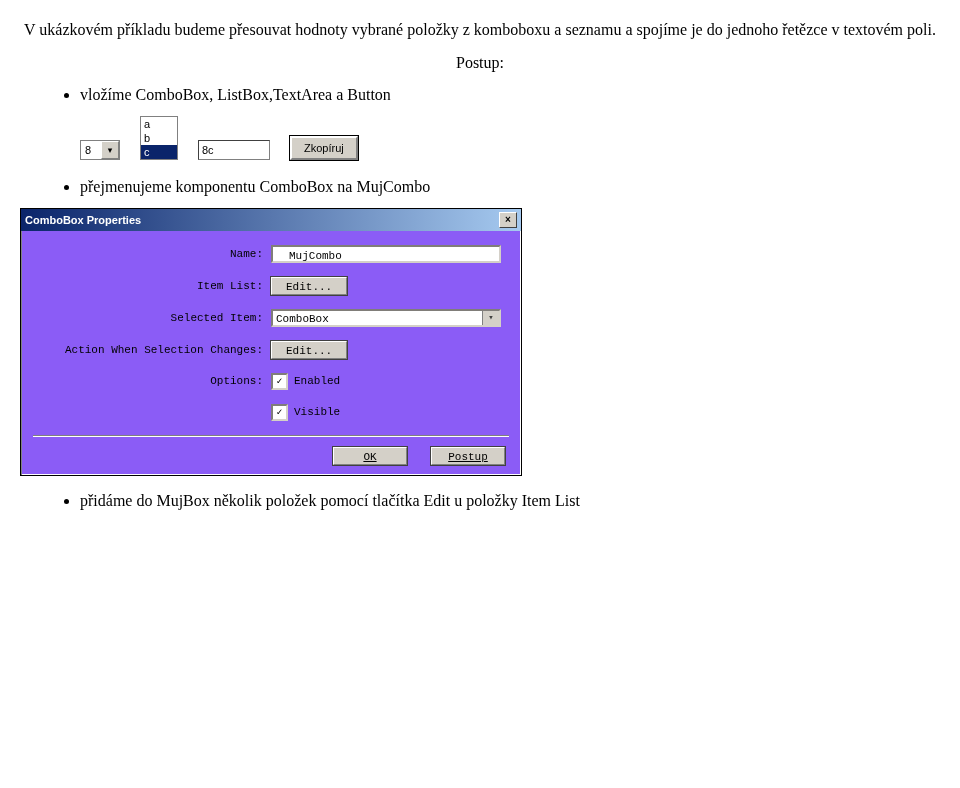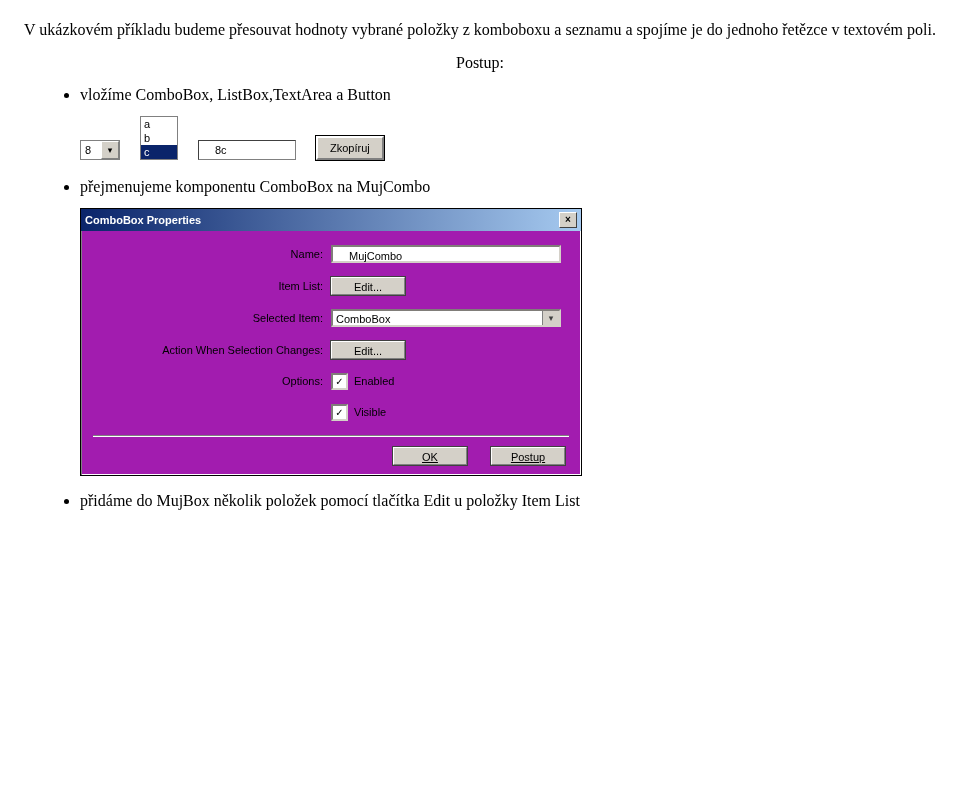--- a/index.html
+++ b/index.html
@@ -74,42 +74,41 @@
     background: #0a246a;
     color: #fff;
   }
   .ex-text {
     border: 1px solid #808080;
     border-top-color: #404040;
     border-left-color: #404040;
     background: #fff;
     width: 64px;
     height: 18px;
-    padding: 0 16px;
+    padding: 0 3px;
     line-height: 18px;
   }
   .ex-btn {
     border: 2px solid #d4d0c8;
     border-top-color: #fff;
     border-left-color: #fff;
     border-right-color: #808080;
     border-bottom-color: #808080;
     background: #d4d0c8;
     outline: 1px solid #000;
     padding: 2px 12px;
     height: 16px;
     line-height: 16px;
   }
   
   .dialog {
     width: 500px;
-    margin-left: 60px;
     font-family: Tahoma, Arial, sans-serif;
     font-size: 11px;
-    background: #a21caf;
+    background: #8b5cf6;
     border: 1px solid #000;
     box-shadow: 1px 1px 0 #808080 inset, -1px -1px 0 #fff inset;
   }
   .titlebar {
     background: linear-gradient(to right, #0a246a, #a6caf0);
     color: #fff;
     font-weight: bold;
     padding: 3px 4px;
     display: flex;
     justify-content: space-between;
@@ -126,20 +125,21 @@
     color: #000;
     font-weight: bold;
     font-size: 10px;
     display: flex;
     align-items: center;
     justify-content: center;
     font-family: Arial;
   }
   .dlg-body {
     padding: 14px 12px 10px 12px;
+    font-family: Liberation Mono, monospace;
   }
   .row {
     display: flex;
     align-items: center;
     margin-bottom: 14px;
   }
   .row .lbl {
     width: 230px;
     text-align: right;
     padding-right: 8px;

